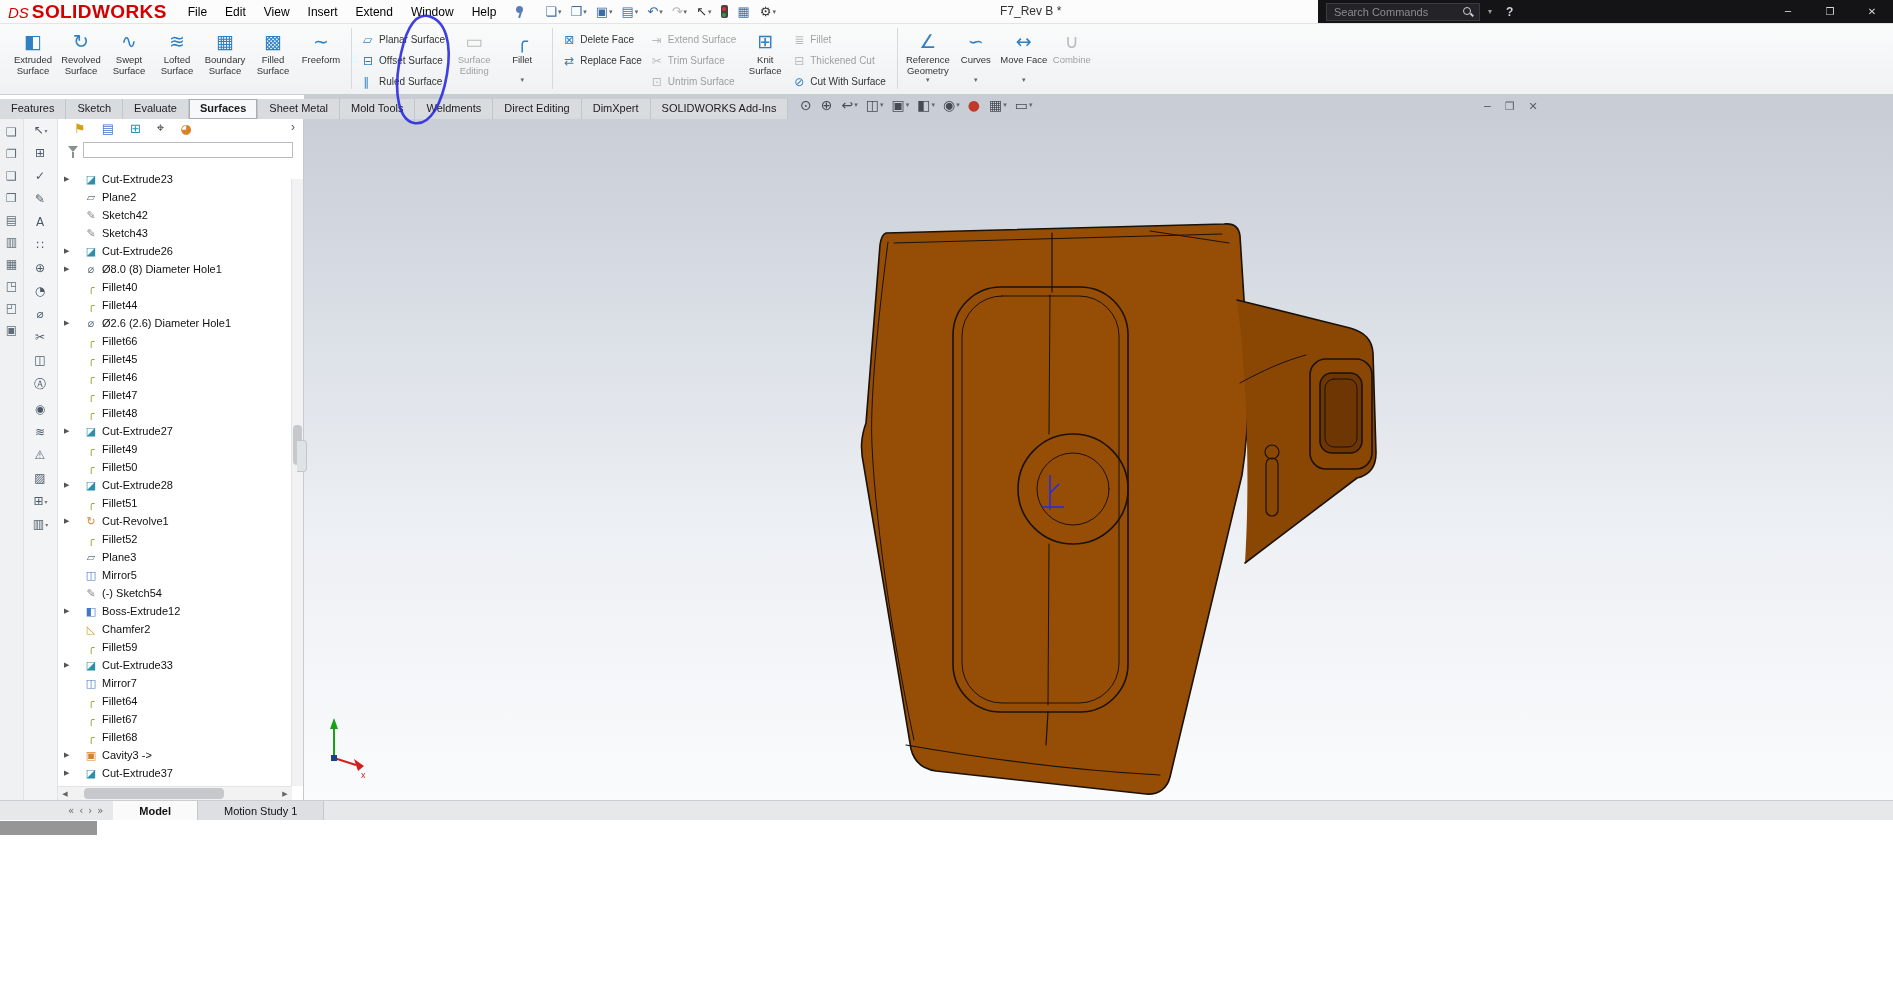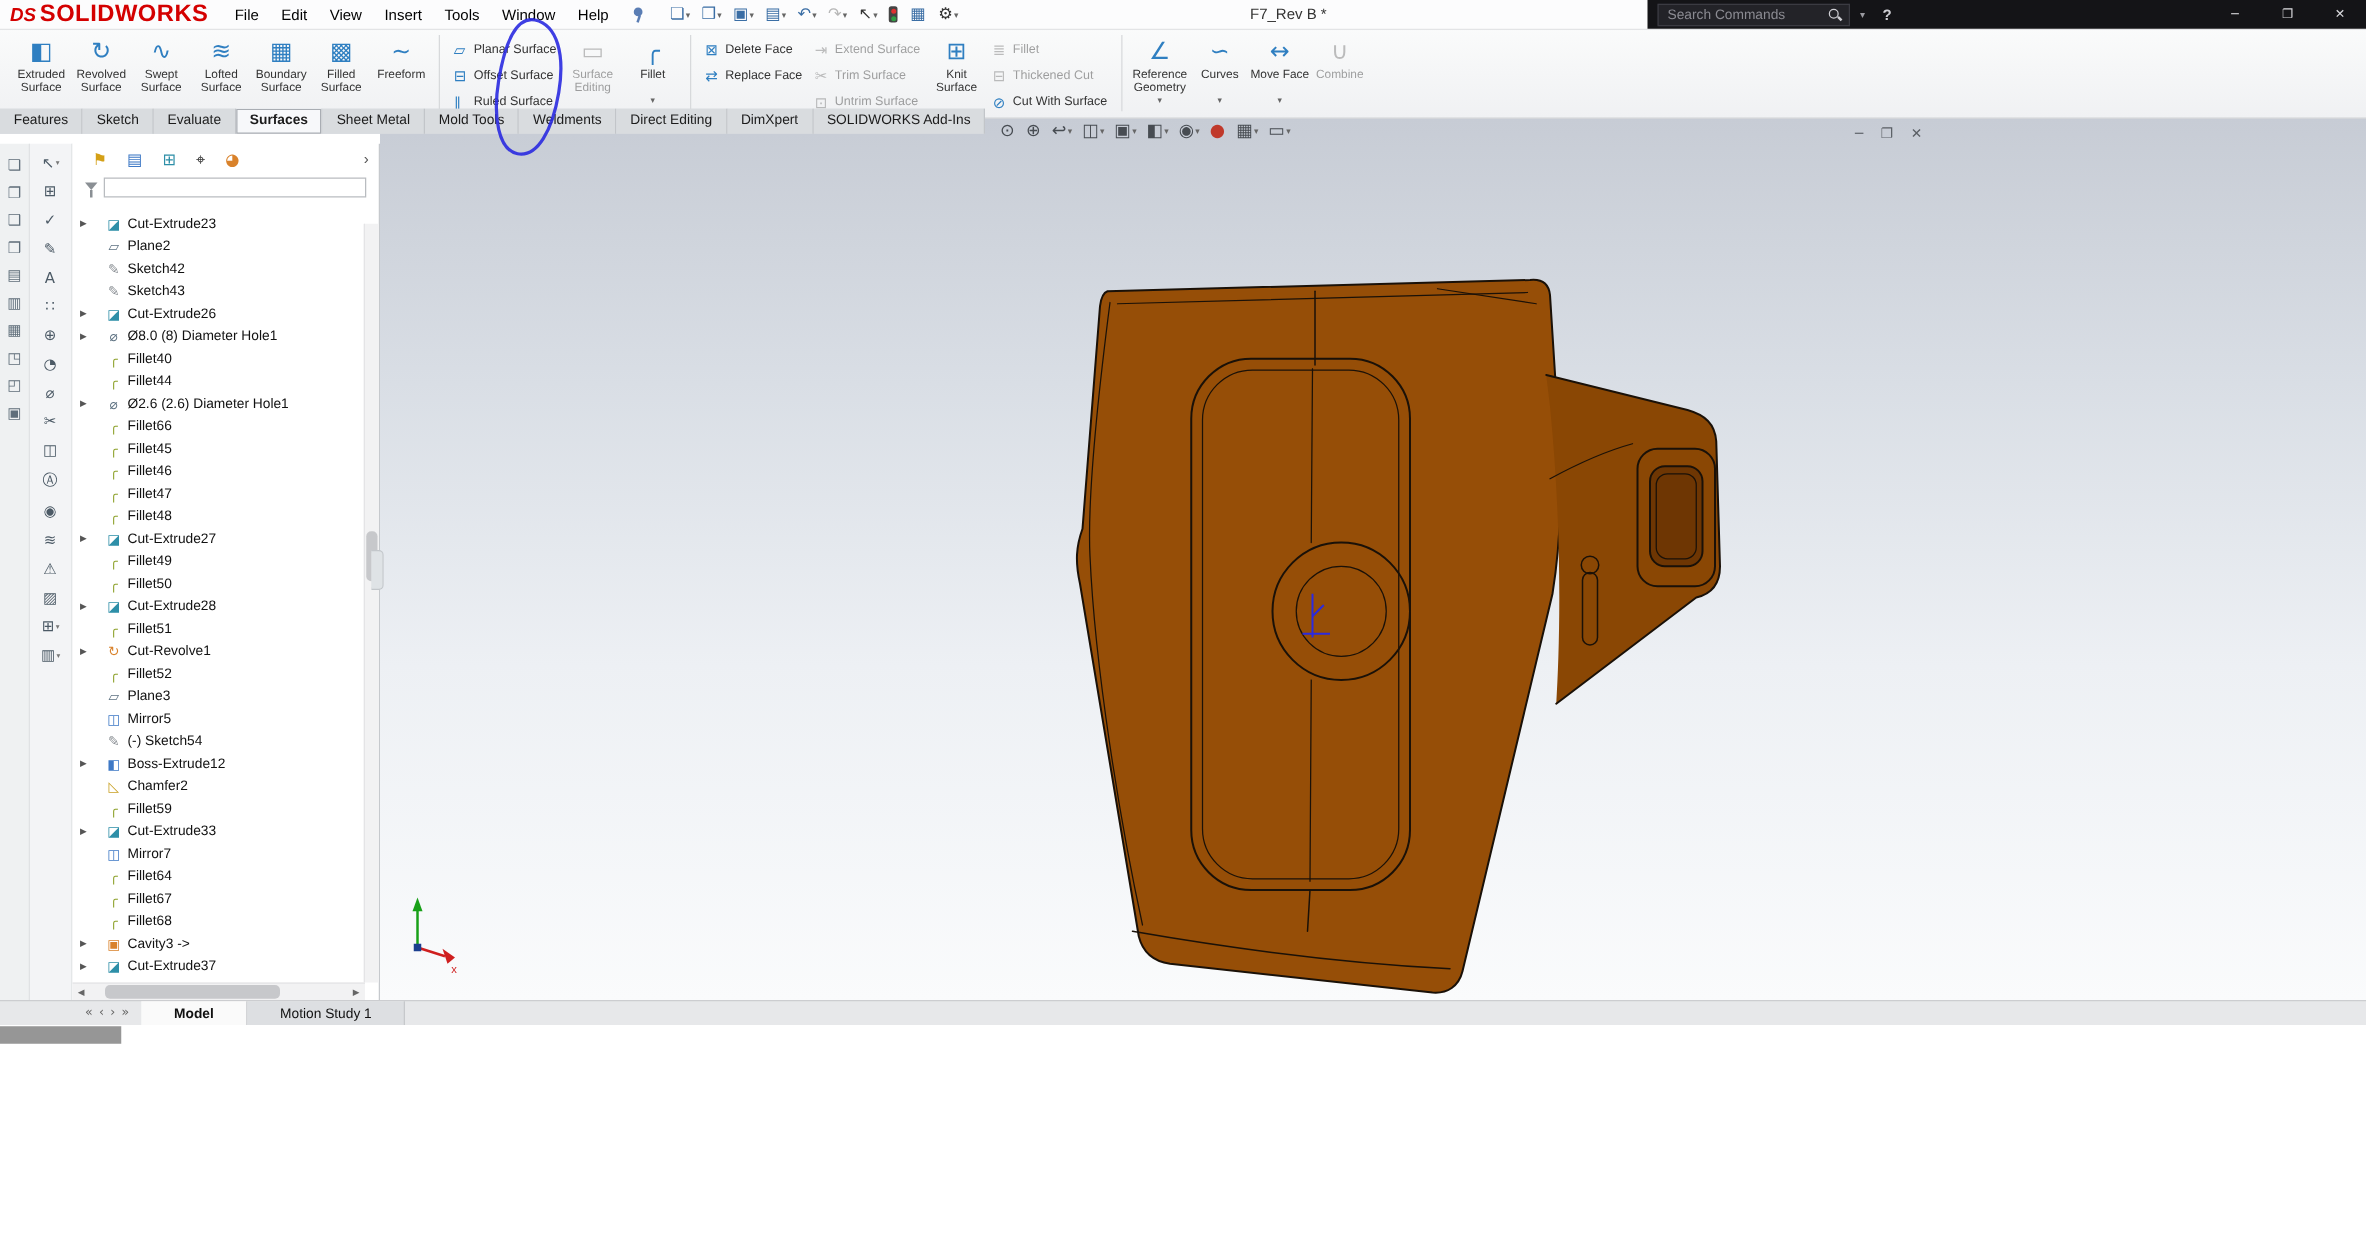--- a/index.html
+++ b/index.html
@@ -3,21 +3,21 @@
 <meta charset="utf-8">
 <style>
   html,body{margin:0;padding:0;background:#fff}
   .app{position:relative;width:1893px;height:1006px;background:#fff;overflow:hidden;
        font-family:"Liberation Sans","DejaVu Sans",sans-serif;-webkit-font-smoothing:antialiased}
 
   
   .titlebar{position:absolute;top:0;left:0;width:100%;height:23px;background:#fcfcfd;
             border-bottom:1px solid #e3e4e6;display:flex;align-items:center;font-size:12px;z-index:6}
   .logo{display:flex;align-items:baseline;gap:3px;padding:0 12px 0 8px}
-  .logo-ds{font-style:italic;font-weight:bold;font-size:15px;color:var(--brand-red)}
+  .logo-ds{font-style:italic;font-weight:normal;font-size:15px;color:var(--brand-red)}
   .logo-word{font-weight:bold;font-size:19px;letter-spacing:.4px;color:var(--brand-red)}
   .menus{display:flex}
   .menu{padding:3px 9px;color:#000000;cursor:default}
   .pin{width:13px;height:14px;position:relative;display:inline-block;margin:0 8px}
   .pin::before{content:"";position:absolute;left:3px;top:1px;width:7px;height:7px;border-radius:50%;background:#5a7db4}
   .pin::after{content:"";position:absolute;left:6px;top:7px;width:2px;height:6px;background:#5a7db4;transform:rotate(18deg)}
   .quickbar{display:flex;align-items:center;gap:3px;margin-left:8px}
   .qbtn{display:flex;align-items:center;padding:2px 3px}
   .qglyph{font-size:13px;font-family:"DejaVu Sans",sans-serif;line-height:13px}
   .qcaret{font-size:7px;color:#666;margin-left:1px;font-family:"DejaVu Sans",sans-serif}
@@ -47,21 +47,21 @@
   .rglyph{font-size:19px;line-height:24px;height:24px;font-family:"DejaVu Sans",sans-serif}
   .llabel{font-size:9.5px;line-height:10.5px;text-align:center;color:#333;margin-top:2px;min-height:21px}
   .rcaret{font-size:7px;color:#666;font-family:"DejaVu Sans",sans-serif;line-height:8px}
   .stack{display:flex;flex-direction:column;padding-top:6px;gap:4px}
   .sbtn{display:flex;align-items:center;height:17px;font-size:10px;color:#333;padding:0 5px;white-space:nowrap}
   .sbtn .sglyph{font-size:12px;width:16px;font-family:"DejaVu Sans",sans-serif}
   .c-ribbon{color:var(--accent-blue)}
   .disabled{opacity:.45;filter:grayscale(1)}
 
   
-  .tabstrip{position:absolute;top:87px;left:0;height:20px;display:flex;background:#d3d7db;z-index:3}
+  .tabstrip{position:absolute;top:99px;left:0;height:20px;display:flex;background:#d3d7db;z-index:3}
   .tab{padding:3px 11px;font-size:11px;color:#1b1b1b;background:#d9dcdf;border-right:1px solid #c2c5c9;white-space:nowrap}
   .tab.active{background:#f7f8fa;font-weight:bold;box-shadow:inset 0 0 0 1px #a9adb3}
 
   
   .viewport{position:absolute;left:304px;top:95px;width:1589px;height:705px;z-index:0;
             background:linear-gradient(180deg,#c7ccd5 0%,#d9dee5 30%,#edf0f4 62%,#fafbfc 100%)}
   .model{position:absolute;left:0;top:0}
   .hud{position:absolute;top:97px;left:800px;z-index:4;display:flex;align-items:center;gap:8px}
   .hud-btn{display:flex;align-items:center;gap:1px;color:#474c52}
   .hud-glyph{font-size:14px;font-family:"DejaVu Sans",sans-serif}
@@ -139,21 +139,21 @@
     <nav class="menus">
 
         <span class="menu">File</span>
 
         <span class="menu">Edit</span>
 
         <span class="menu">View</span>
 
         <span class="menu">Insert</span>
 
-        <span class="menu">Tools</span>
+        <span class="menu">Extend</span>
 
         <span class="menu">Window</span>
 
         <span class="menu">Help</span>
       </nav>
     <span class="pin"></span>
     <div class="quickbar">
 
         <span class="qbtn">
           <span class="qglyph c-steel">❏</span>

